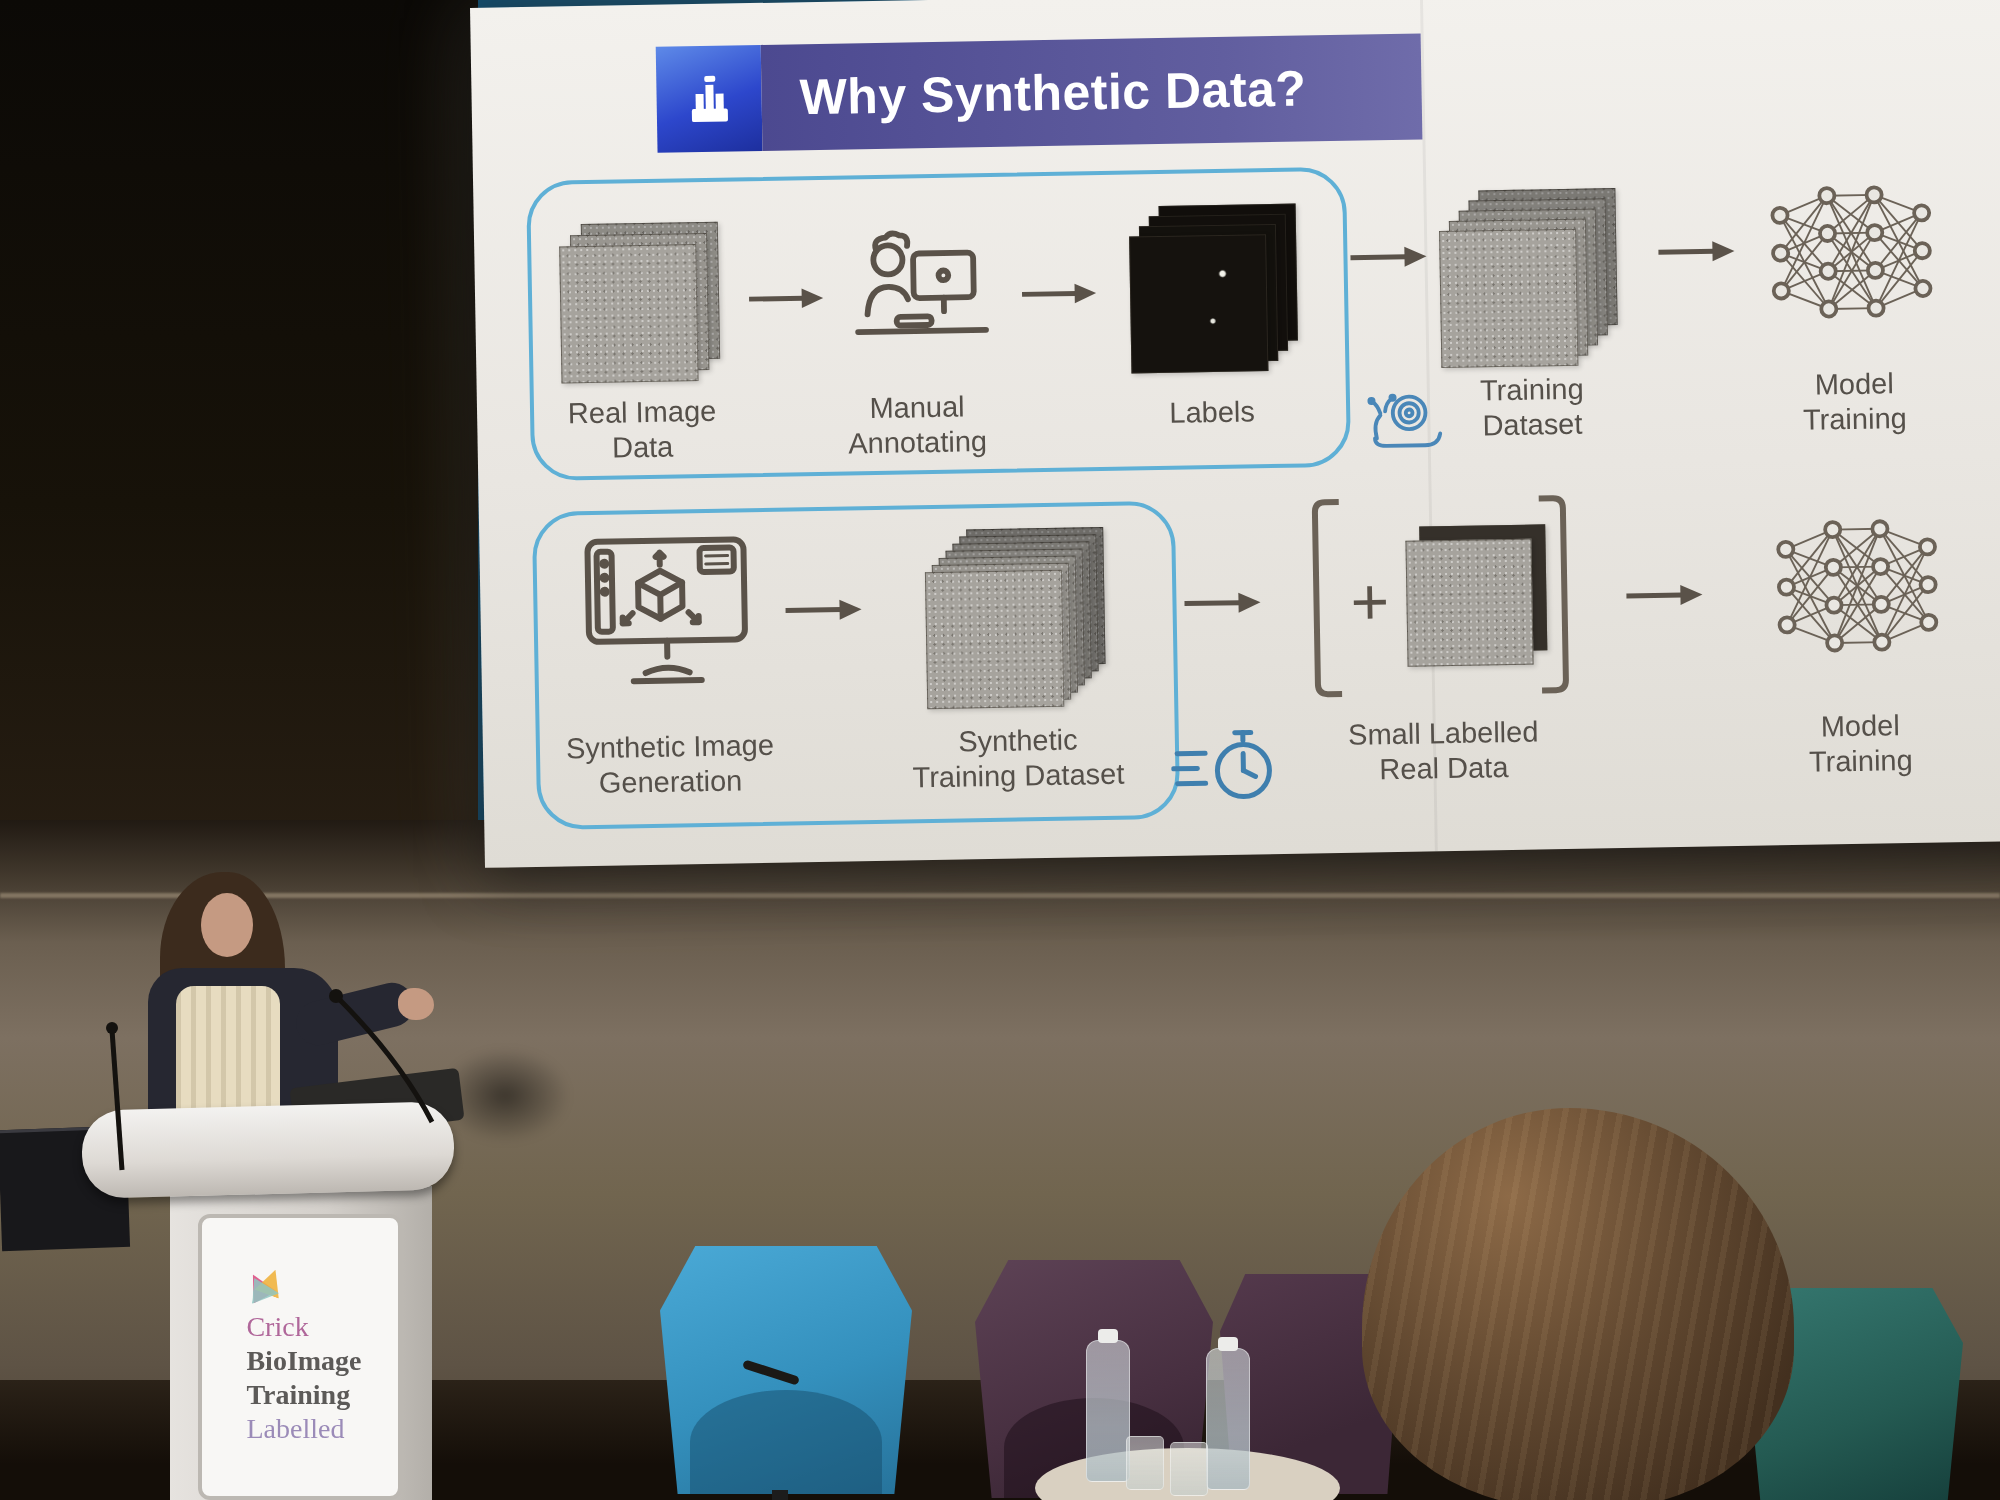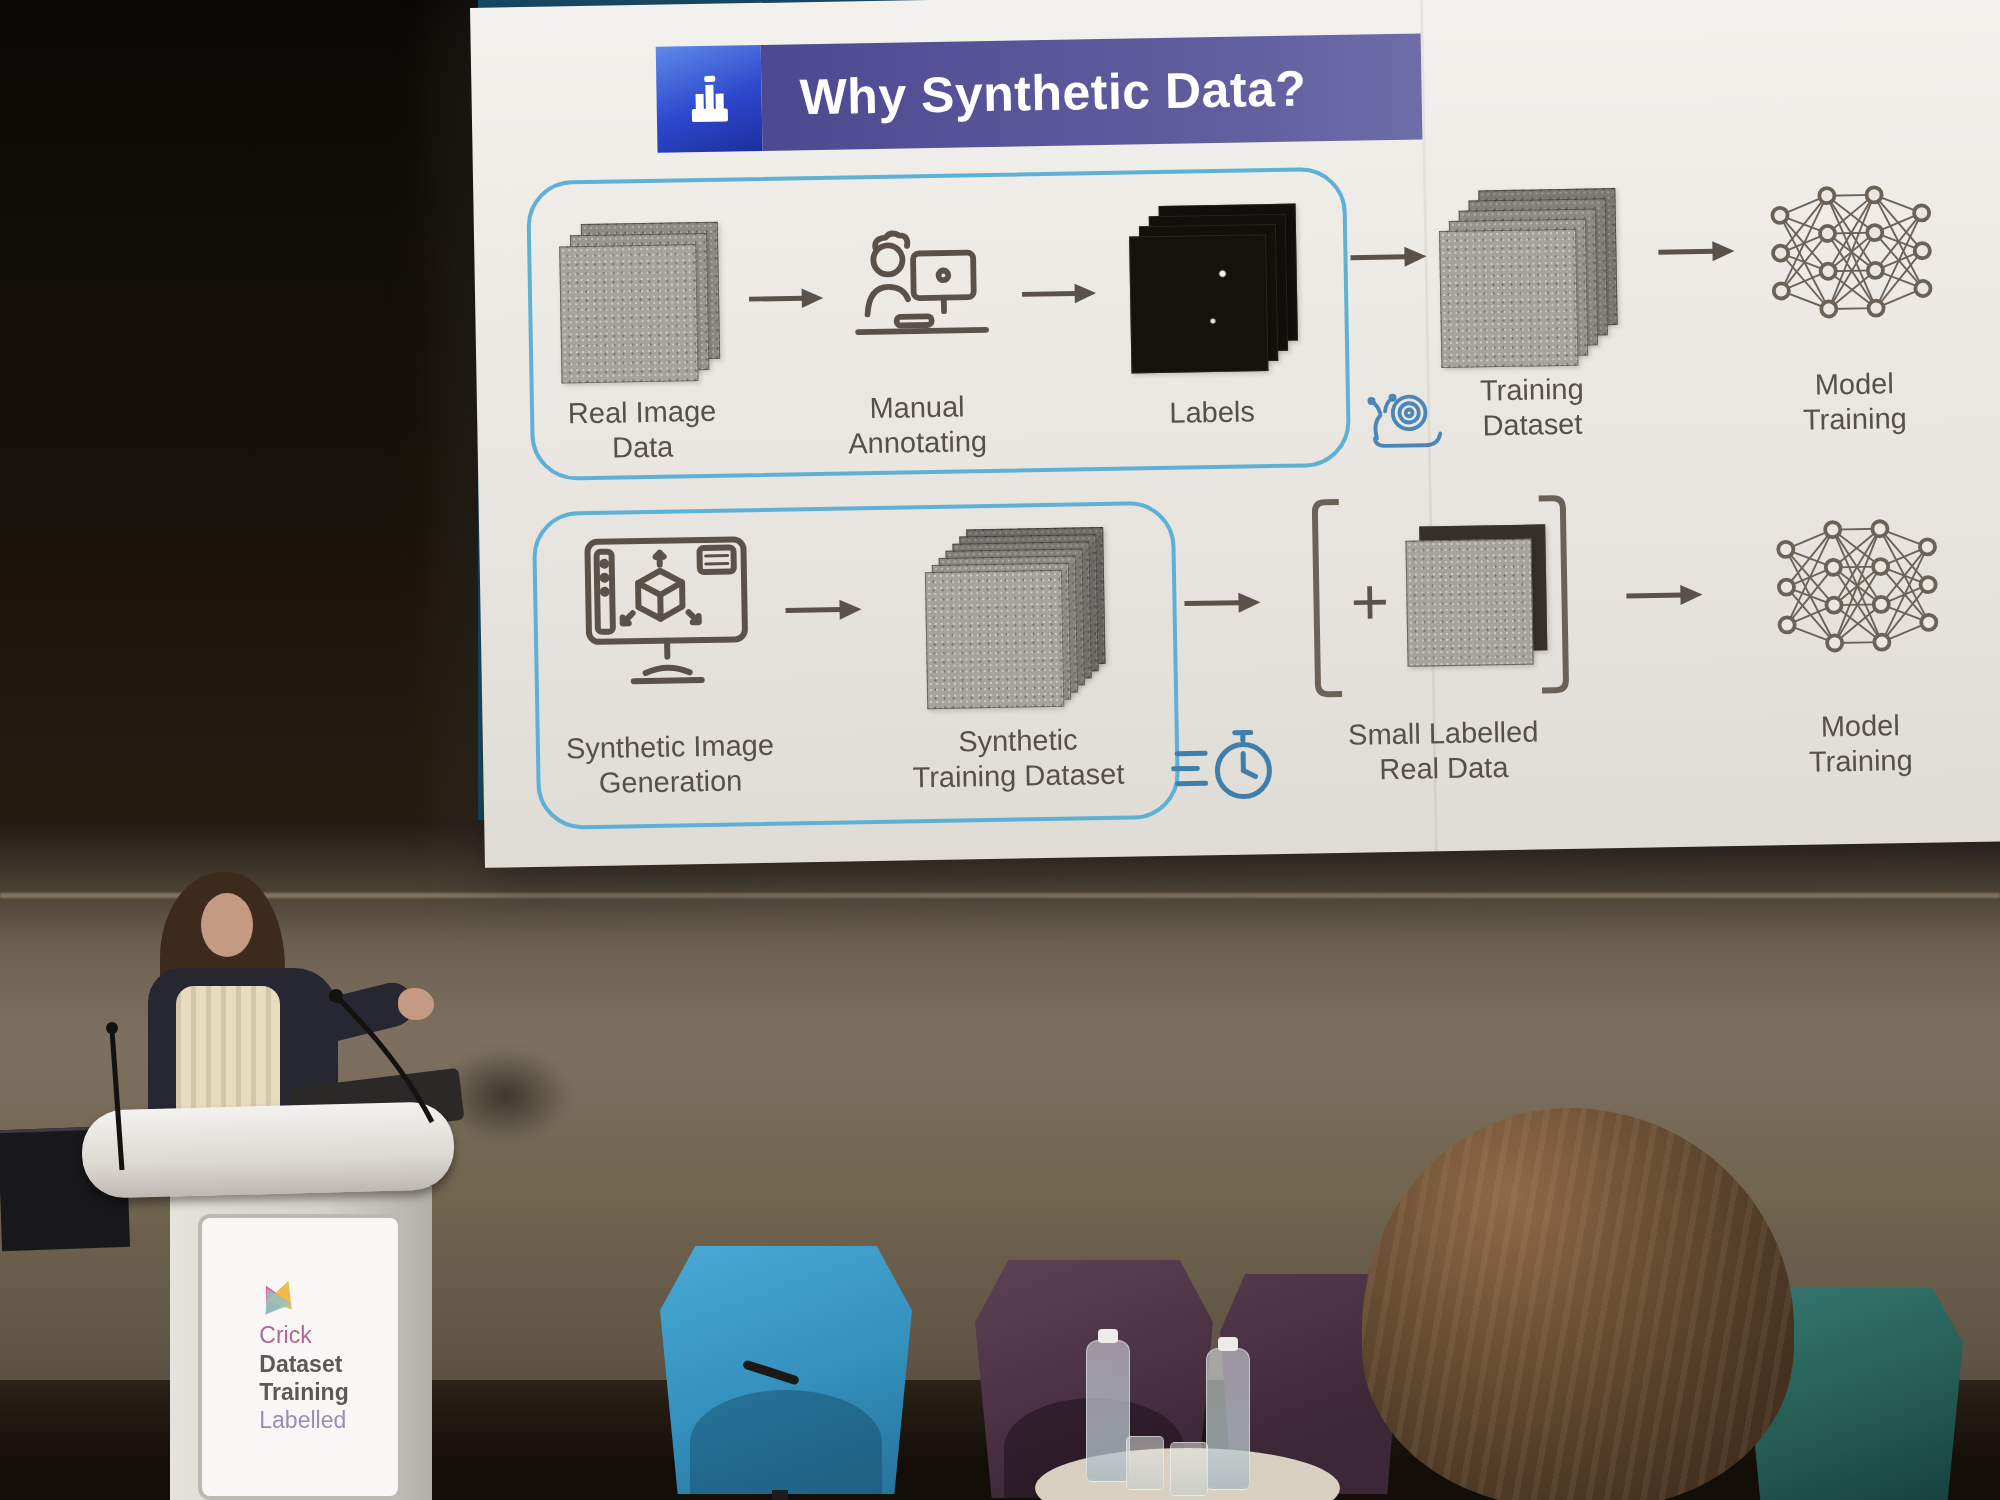--- a/index.html
+++ b/index.html
@@ -79,21 +79,21 @@
     background:linear-gradient(90deg,#e6e3df 0%,#d3cfca 60%,#b3afa9 100%);}
   .podium-screen{left:198px;top:1214px;width:204px;height:286px;background:#f8f7f5;
     border:4px solid #bcb8b2;border-radius:12px;z-index:6;box-sizing:border-box;
     display:flex;align-items:center;justify-content:center;}
   .crick{display:flex;flex-direction:column;align-items:flex-start;gap:2px;padding-left:8px;}
   .crick-icon{position:relative;width:40px;height:34px;margin-bottom:6px;}
   .petal{position:absolute;width:26px;height:26px;clip-path:polygon(50% 0,100% 100%,0 100%);}
   .p1{background:#e0608f;left:0;top:4px;transform:rotate(-28deg);}
   .p2{background:#f0b23f;left:12px;top:0;transform:rotate(20deg);opacity:.9;}
   .p3{background:#8fc7c2;left:7px;top:10px;transform:rotate(95deg);opacity:.85;}
-  .crick-l{font-size:23px;line-height:1.15;color:#6a6a6a;}
+  .crick-l{font-size:28px;line-height:1.15;color:#6a6a6a;font-family:Liberation Serif, serif;}
   .crick-l.c0{color:#b0679a;font-weight:400;}
   .crick-l.c1,.crick-l.c2{font-weight:700;color:#5c5a58;}
   .crick-l.c3{color:#9b8bb8;}
 
   .laptop-left{left:0;top:1128px;width:128px;height:118px;background:#18181b;
     border-top:3px solid #3a3a40;z-index:5;transform:rotate(-2deg);}
 
   
   .chair{position:absolute;z-index:3;
     clip-path:polygon(14% 0,86% 0,100% 26%,93% 100%,7% 100%,0 26%);}
@@ -449,21 +449,21 @@
   <div class="abs podium-slab"></div>
   <div class="abs podium-col"></div>
   <div class="abs podium-screen">
     <div class="crick">
       <div class="crick-icon">
         <span class="petal p1"></span>
           <span class="petal p2"></span>
           <span class="petal p3"></span>
       </div>
       <div class="crick-l c0">Crick</div>
-      <div class="crick-l c1">Dataset</div>
+      <div class="crick-l c1">BioImage</div>
       <div class="crick-l c2">Training</div>
       <div class="crick-l c3">Labelled</div>
     </div>
   </div>
 
   <svg class="abs icon" style="left:0;top:830px;z-index:6;" width="2000" height="670" viewBox="0 0 2000 670">
     <path d="M112,200 L122,340" stroke="#14120f" stroke-width="5" fill="none"></path>
     <circle cx="112" cy="198" r="6" fill="#14120f"></circle>
     <path d="M432,292 Q400,230 338,168" stroke="#14120f" stroke-width="5" fill="none"></path>
     <circle cx="336" cy="166" r="7" fill="#14120f"></circle>

